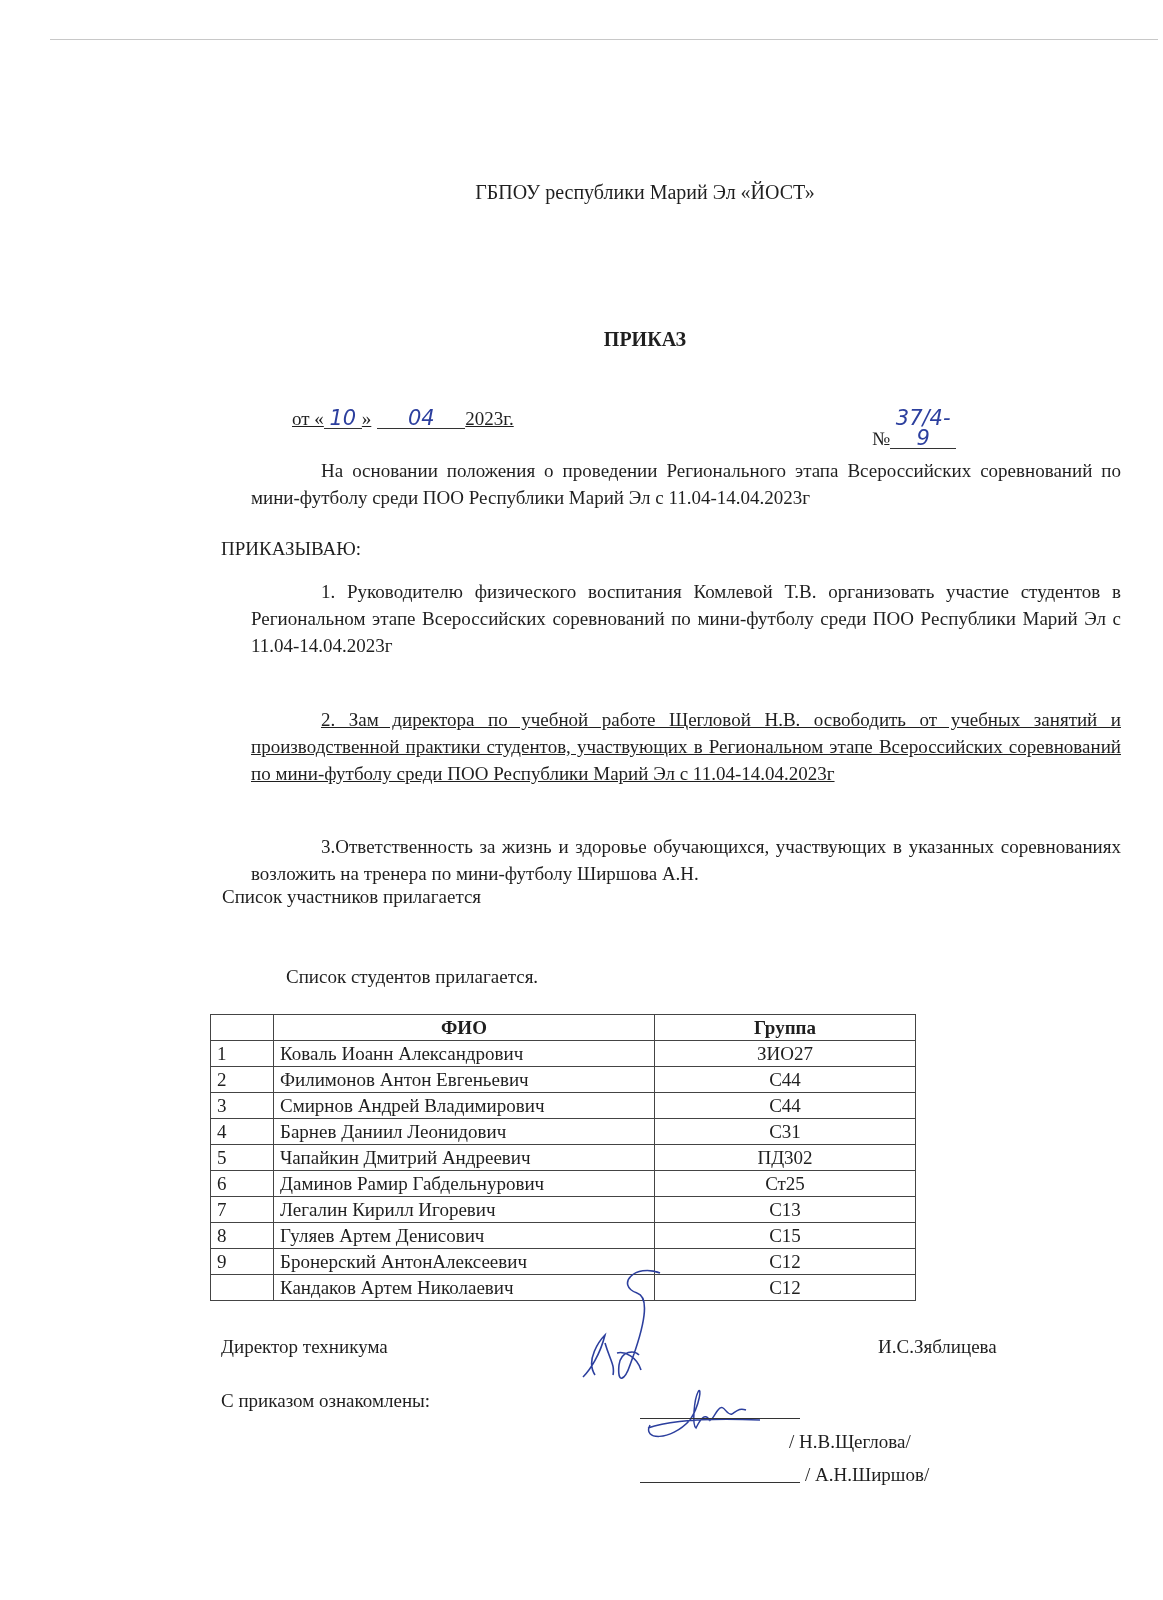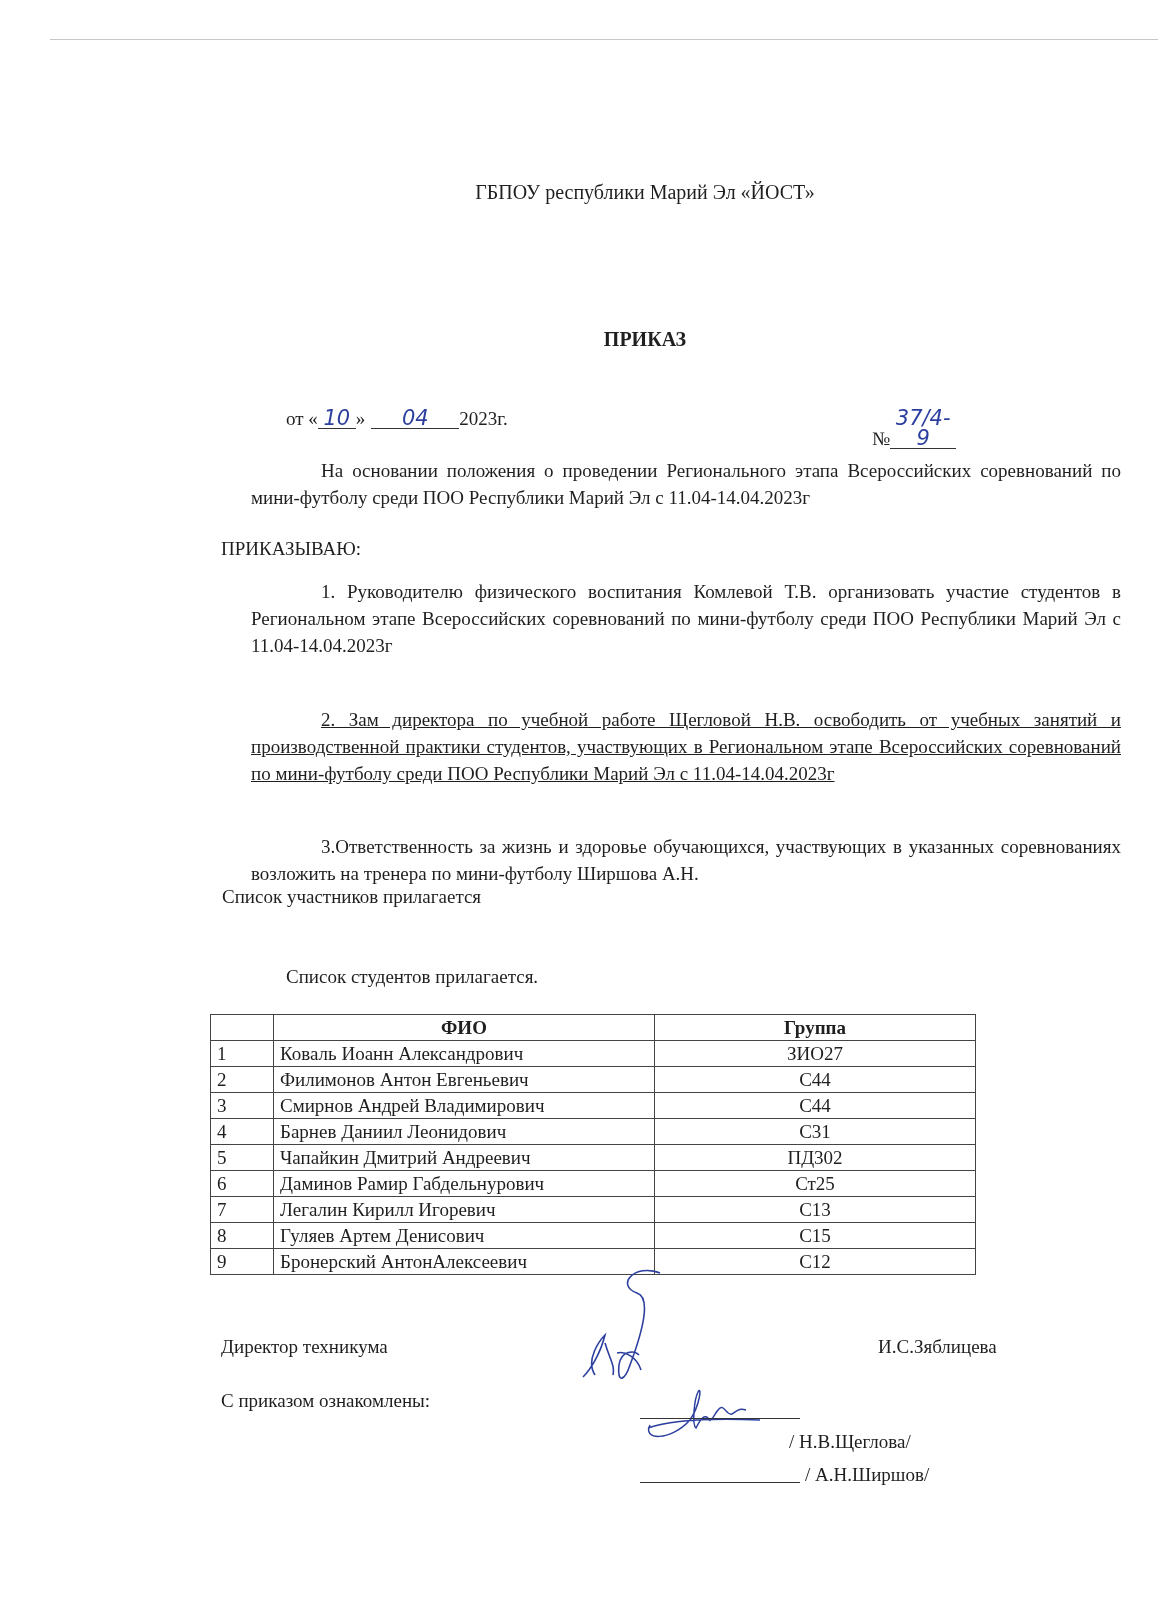--- a/index.html
+++ b/index.html
@@ -4,35 +4,35 @@
 <style>
   html, body { margin: 0; padding: 0; background: #fff; }
   body {
     width: 1163px; height: 1600px; position: relative; overflow: hidden;
     font-family: "Liberation Serif", serif; color: #1f1f1f; font-size: 19px;
   }
   .abs { position: absolute; }
   .top-rule { left: 50px; top: 39px; width: 1108px; height: 1px; background: #c8c8c8; }
   .org { left: 0; width: 1290px; top: 181px; text-align: center; font-size: 20px; }
   .title { left: 0; width: 1290px; top: 328px; text-align: center; font-weight: bold; font-size: 20px; }
-  .date-line { left: 286px; top: 408px; font-size: 19px; }
+  .date-line { left: 292px; top: 408px; font-size: 19px; text-decoration: underline; }
   .hand { font-family: "DejaVu Sans", sans-serif; font-style: italic; color: #2c3f9e; font-size: 21px; }
   .uline { display: inline-block; border-bottom: 1px solid #333; text-align: center; line-height: 20px; }
   .num-line { left: 872px; top: 408px; }
   .para { left: 215px; width: 870px; text-align: justify; line-height: 27px; font-size: 19px; margin-left: 36px; }
   .para .first { text-indent: 70px; }
   .p-basis { top: 457px; }
   .p-order { left: 221px; top: 538px; }
   .p1 { top: 578px; }
   .p2 { top: 706px; text-decoration: underline; }
   .p3 { top: 833px; }
   .p3note { left: 222px; top: 886px; }
   .list-note { left: 286px; top: 966px; }
   table.students {
-    position: absolute; left: 210px; top: 1014px; width: 766px;
+    position: absolute; left: 210px; top: 1014px; width: 706px;
     border-collapse: collapse; font-size: 19px;
   }
   table.students td, table.students th {
     border: 1px solid #444; height: 25px; padding: 0 6px; line-height: 25px;
   }
   table.students th { font-weight: bold; font-size: 19px; }
   td.num { width: 50px; }
   td.fio { width: 368px; }
   td.grp { text-align: center; }
   .sig-dir { left: 221px; top: 1336px; }
@@ -127,20 +127,25 @@
   <tr>
         <td class="num">8</td>
         <td class="fio">Гуляев Артем Денисович</td>
         <td class="grp">С15</td>
       </tr>
   <tr>
         <td class="num">9</td>
         <td class="fio">Бронерский АнтонАлексеевич</td>
         <td class="grp">С12</td>
       </tr>
+  <tr>
+        <td class="num"></td>
+        <td class="fio">Кандаков Артем Николаевич</td>
+        <td class="grp">С12</td>
+      </tr>
 </tbody>
   </table>
 
 <svg class="sig" style="left:555px;top:1265px" width="120" height="130" viewBox="0 0 120 130">
   <path d="M105 8 C 80 -2, 60 20, 82 28 C 95 32, 90 60, 75 100 C 70 115, 62 120, 64 100 C 66 85, 80 85, 84 90 M 40 110 C 30 95, 45 75, 50 70 C 45 90, 35 105, 28 112 M 50 78 C 55 95, 60 100, 58 110 M 62 88 C 70 86, 82 92, 86 105" fill="none" stroke="#2c3f9e" stroke-width="1.6"></path>
 </svg>
 
 <div class="abs sig-dir">Директор техникума</div>
 <div class="abs sig-dir-name">И.С.Зяблицева</div>
 

